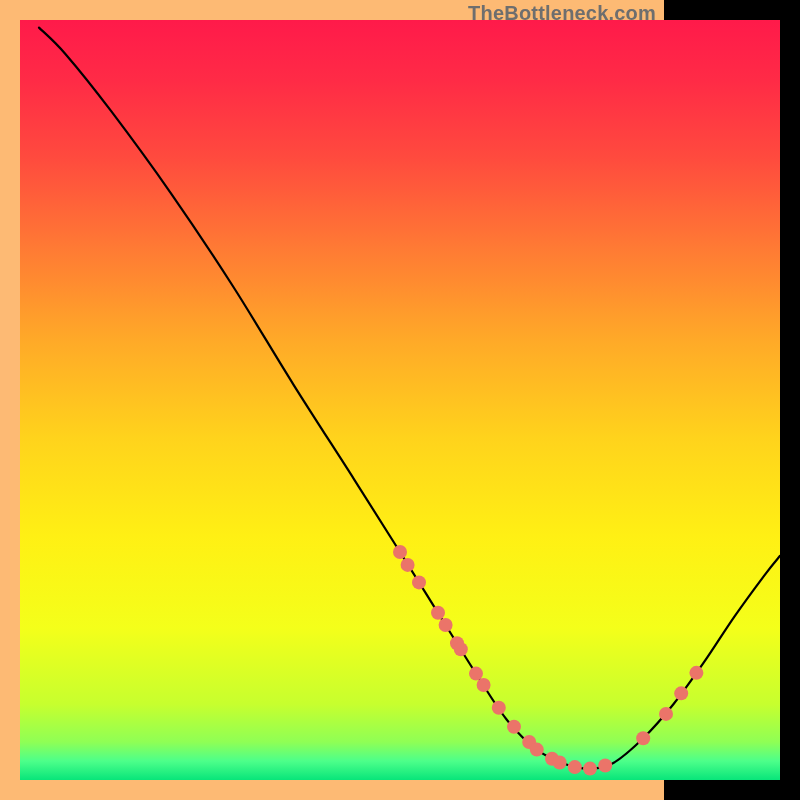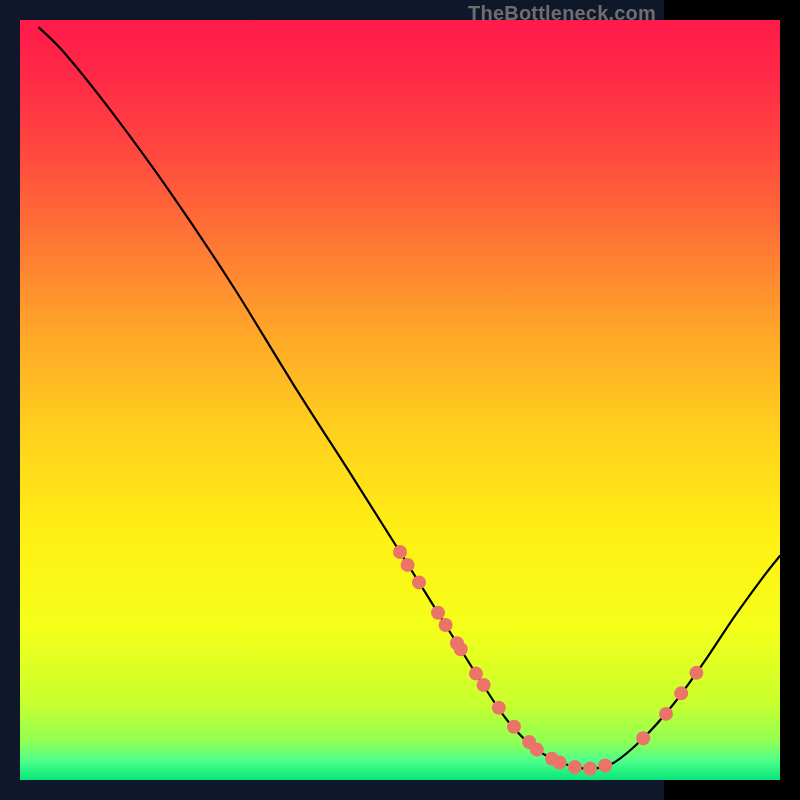--- a/index.html
+++ b/index.html
@@ -6,21 +6,21 @@
     margin: 0;
     padding: 0;
     width: 800px;
     height: 800px;
     background: #000000;
     overflow: hidden;
   }
   .outer {
     width: 664px;
     height: 800px;
-    background: #0f172a;
+    background: #fdba74;
     position: relative;
   }
   .plot {
     position: absolute;
     left: 20px;
     top: 20px;
     width: 760px;
     height: 760px;
   }
   .watermark {

